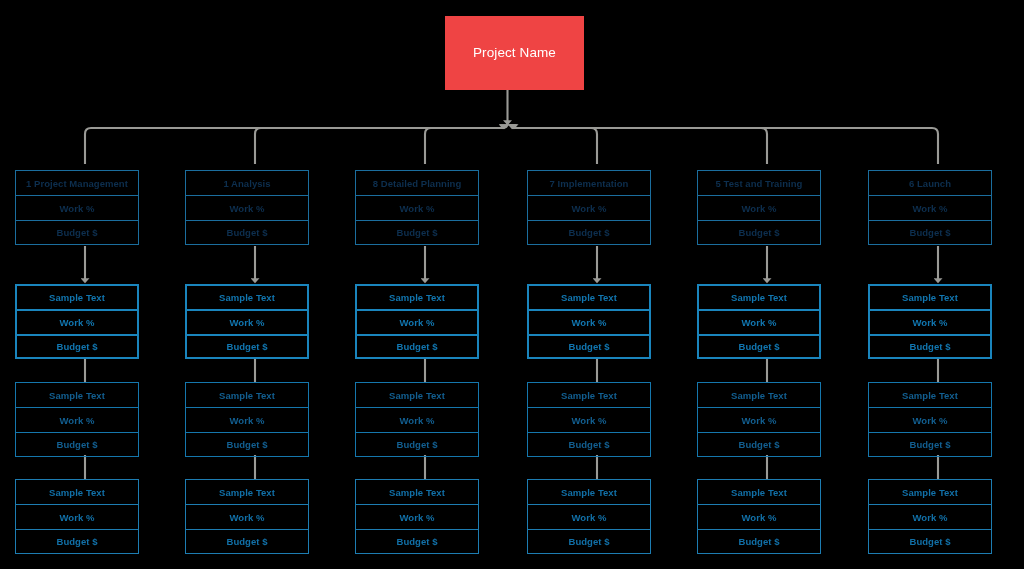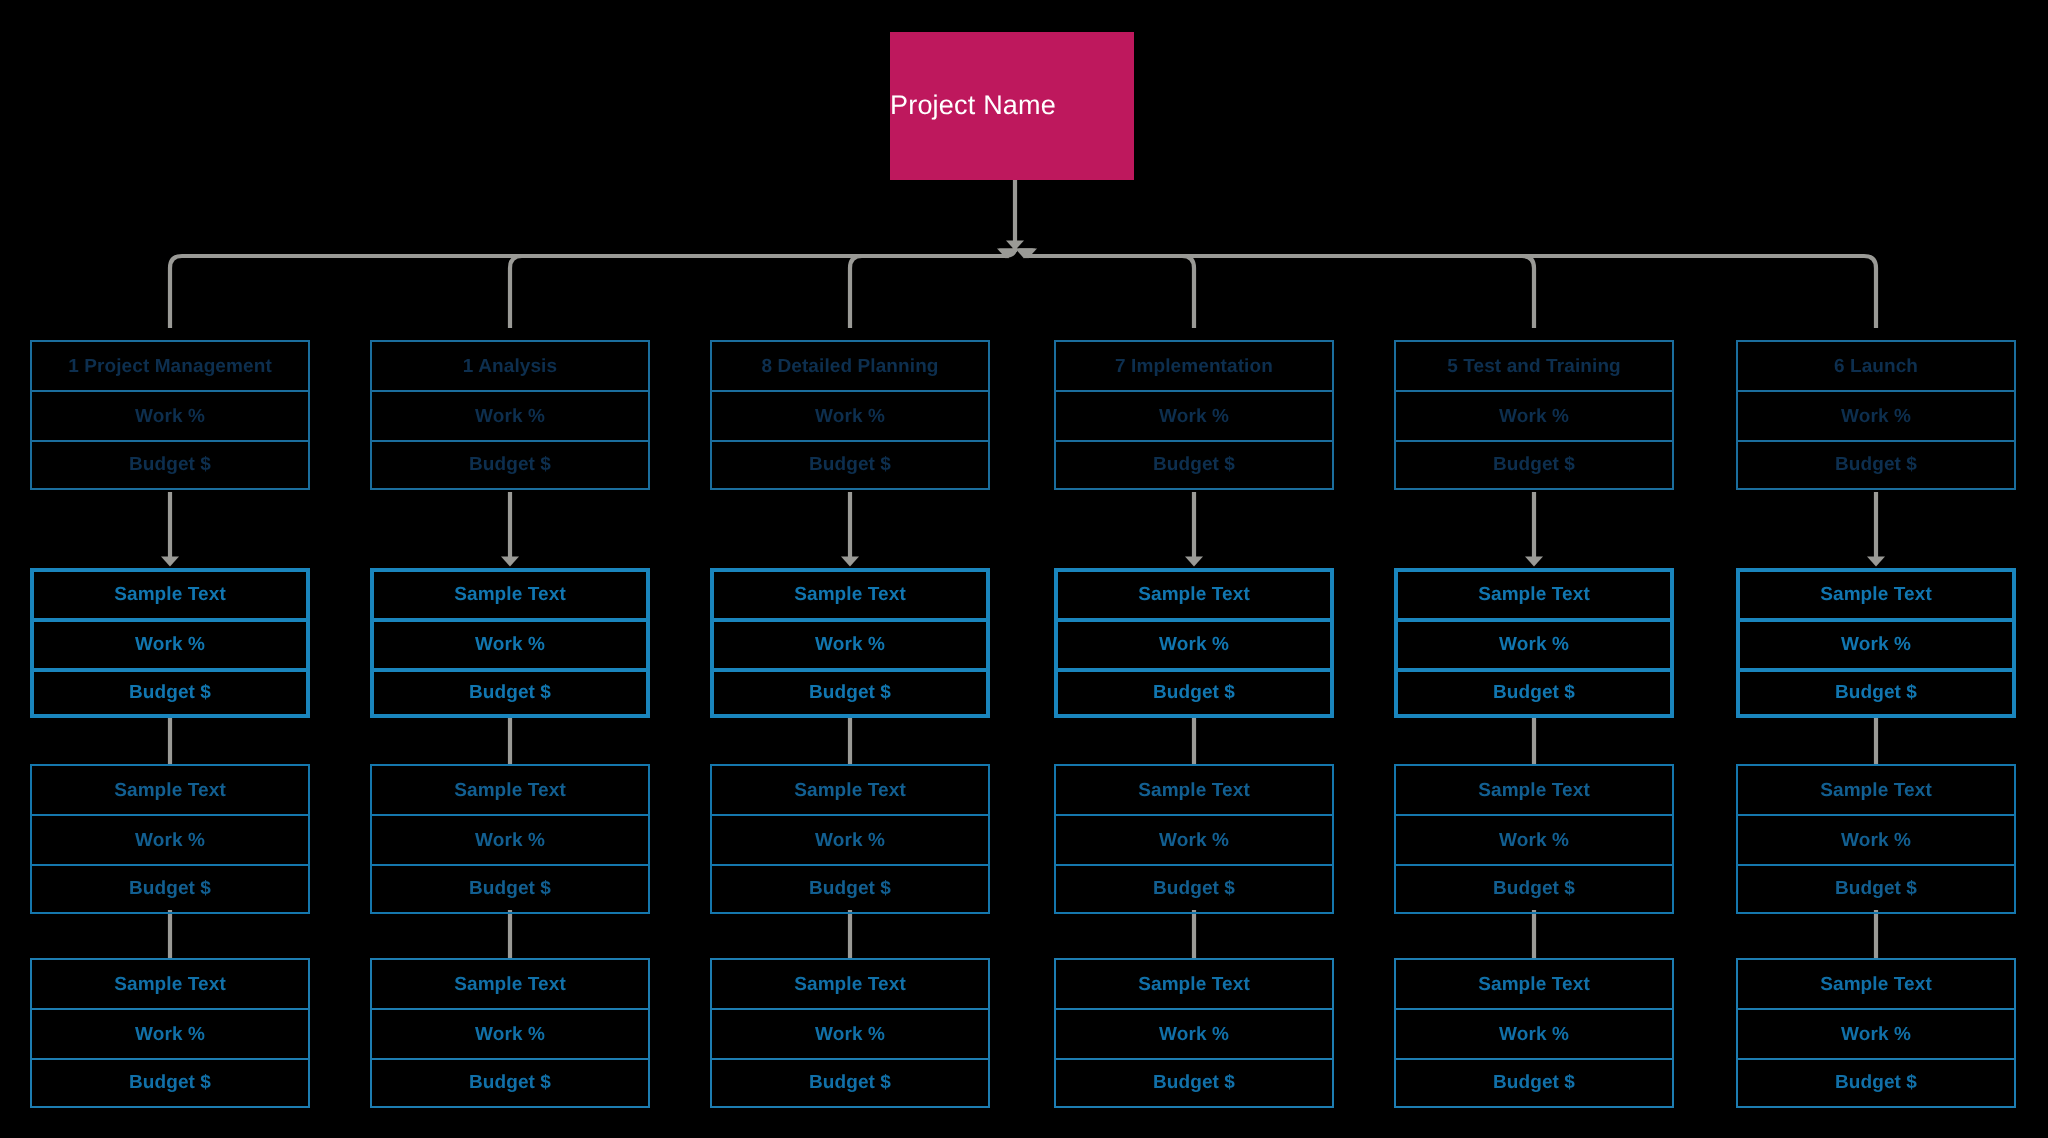--- a/index.html
+++ b/index.html
@@ -24,40 +24,40 @@
     width: 1024px;
     height: 569px;
     pointer-events: none;
   }
 
   
   .root-node {
     position: absolute;
     left: 445px;
     top: 16px;
-    width: 122px;
+    width: 139px;
     height: 74px;
-    background: #be185d;
+    background: #ef4444;
     display: flex;
     align-items: center;
-    justify-content: flex-start;
+    justify-content: center;
     box-sizing: border-box;
   }
   .root-node .root-label {
     color: #ffffff;
     font-size: 13.5px;
     letter-spacing: 0.1px;
     text-align: center;
     line-height: 1.1;
   }
 
   
   .card {
     position: absolute;
-    width: 140px;
+    width: 124px;
     box-sizing: border-box;
     background: transparent;
   }
   .card .cell {
     box-sizing: border-box;
     height: 25px;
     display: flex;
     align-items: center;
     justify-content: center;
     text-align: center;

